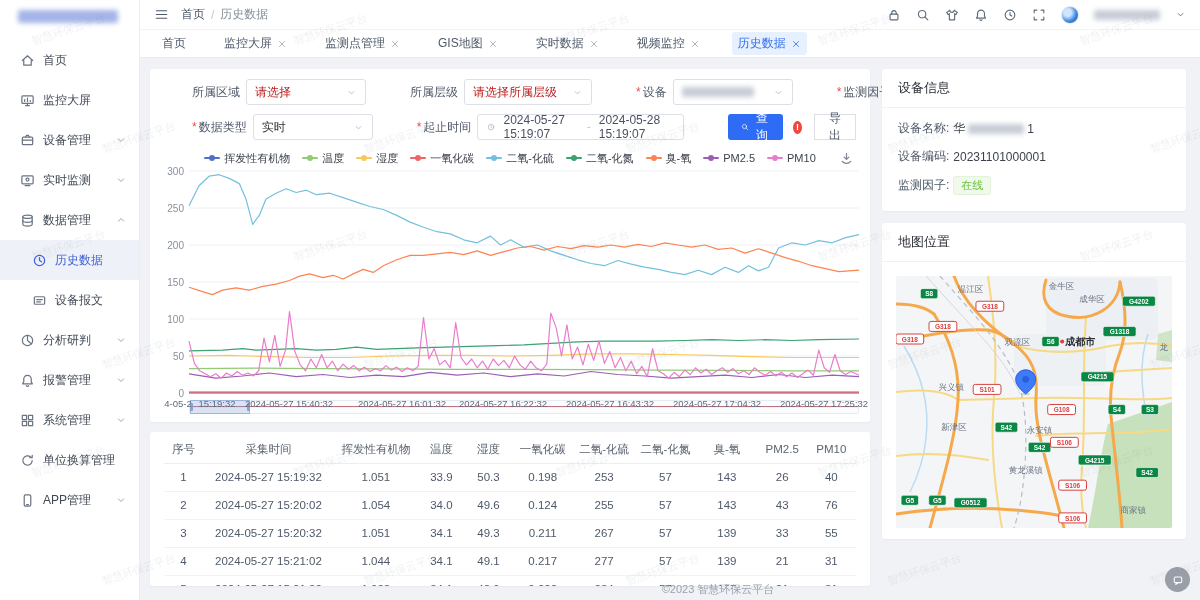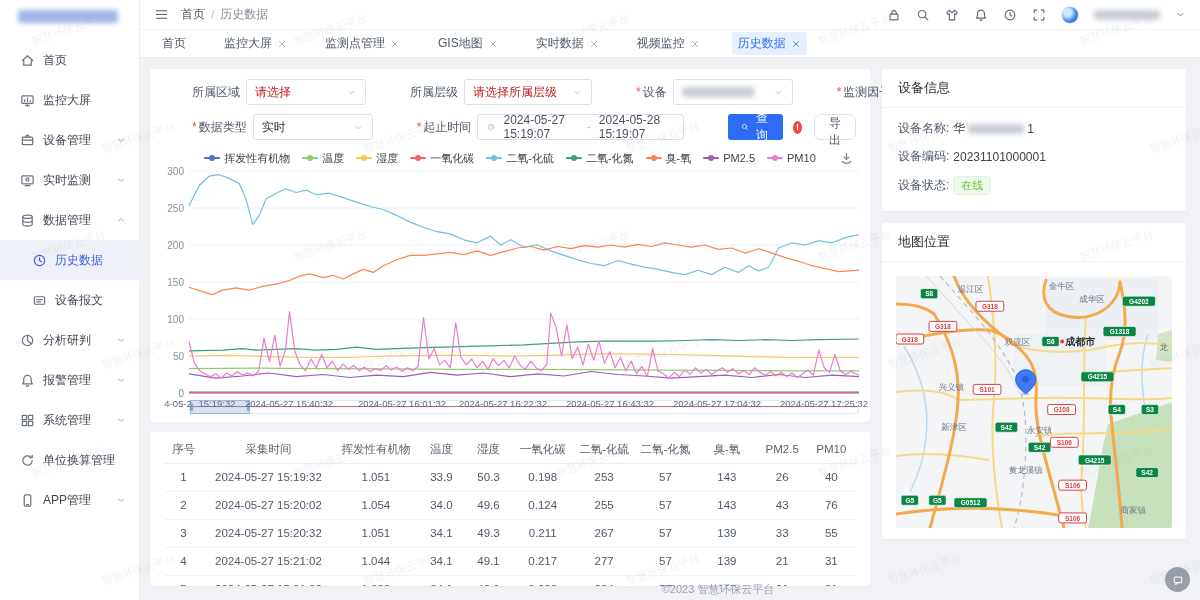--- a/index.html
+++ b/index.html
@@ -65,22 +65,22 @@
     border-radius:2px; padding:1px 5px; font-size:11px; color:#4e5969; }
   .tag .tx { width:9px; height:9px; color:#9aa2ae; display:inline-flex; cursor:pointer; }
   .dateinput { display:flex; align-items:center; border:1px solid #dcdfe6; border-radius:3px;
     height:26px; padding:0 9px; gap:8px; color:#495060; background:#fff; }
   .dateinput .dic { width:12px; height:12px; color:#a7adb8; display:inline-flex; }
   .btn-primary { position:relative; display:inline-flex; align-items:center; gap:5px; background:#2f6cf6;
     color:#fff; border:none; border-radius:3px; height:26px; padding:0 13px; font-size:12px; cursor:pointer; }
   .btn-primary .bic { width:12px; height:12px; display:inline-flex; }
   .badge { display:inline-flex; align-items:center; justify-content:center; width:13px; height:13px;
     border-radius:50%; background:#f2463c; color:#fff; font-size:9px; margin-left:4px; font-weight:bold; }
-  .btn-plain { display:inline-flex; align-items:flex-start; background:#fff; color:#4e5969;
-    border:1px solid #dcdfe6; border-radius:7px; height:26px; padding:0 12px; font-size:12px; cursor:pointer; margin-left:6px; }
+  .btn-plain { display:inline-flex; align-items:center; background:#fff; color:#4e5969;
+    border:1px solid #dcdfe6; border-radius:0; height:26px; padding:0 12px; font-size:12px; cursor:pointer; margin-left:6px; }
 
   
   .chart-wrap { position:relative; margin-top:2px; }
   .legend { display:flex; justify-content:center; align-items:center; gap:12px; height:18px; font-size:11px; color:#3c424c; }
   .lg-item { display:inline-flex; align-items:center; gap:4px; cursor:pointer; }
   .lg-mark { position:relative; width:16px; height:2px; border-radius:1px; }
   .lg-mark i { position:absolute; left:5px; top:-2px; width:6px; height:6px; border-radius:50%; background:inherit; }
   .dl-icon { position:absolute; right:2px; top:2px; width:15px; height:15px; color:#7d8694; cursor:pointer; }
   .dz { position:relative; height:14px; margin-left:25px; width:670px; background:#fbfcfe;
     border:1px solid #e6ebf2; border-radius:2px; }
@@ -698,21 +698,21 @@
               <span class="il">设备名称:</span>
               <span>华</span>
               <span class="redact" style="width:56px;height:10px;margin:0 3px"></span>
               <span>1</span>
             </div>
             <div class="info-row">
               <span class="il">设备编码:</span>
               <span>20231101000001</span>
             </div>
             <div class="info-row" style="margin-bottom:2px">
-              <span class="il">设备状态:</span>
+              <span class="il">监测因子:</span>
               <span class="badge-online">在线</span>
             </div>
           </div>
         </div>
 
         <div class="card map-card">
           <div class="rcard-head">地图位置</div>
           <div class="map-box">
             <svg id="mapsvg" width="276" height="252" viewBox="0 0 276 252">
                 <rect x="0" y="0" width="276" height="252" fill="#f4f5f7"></rect>

